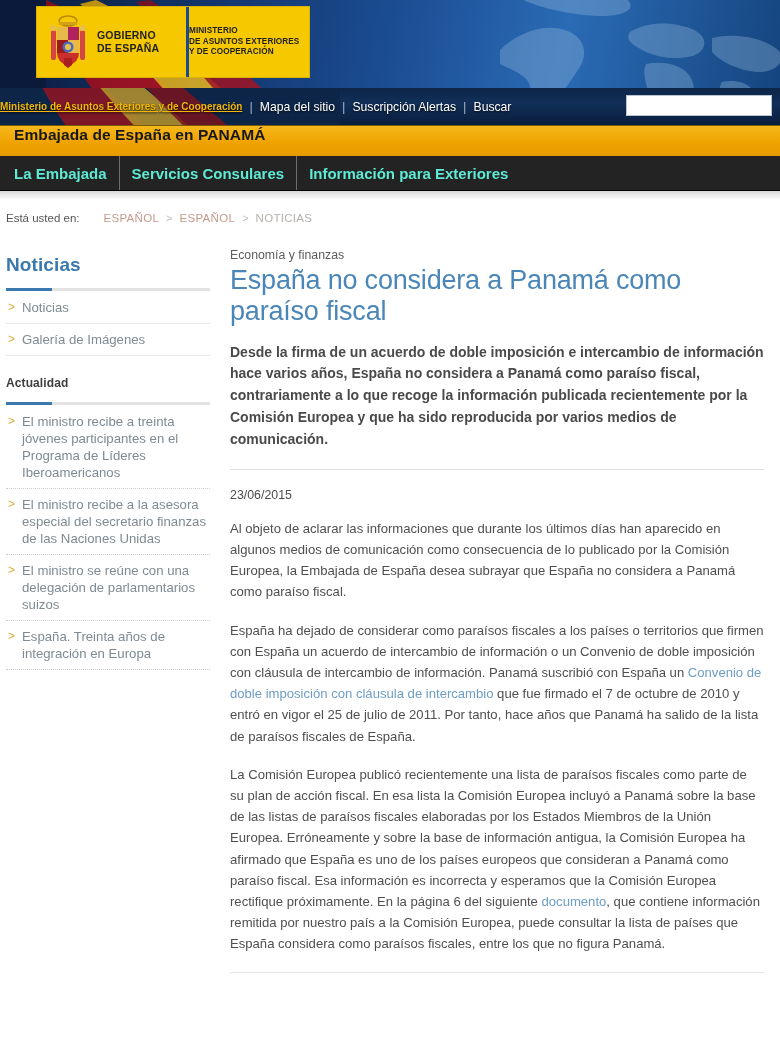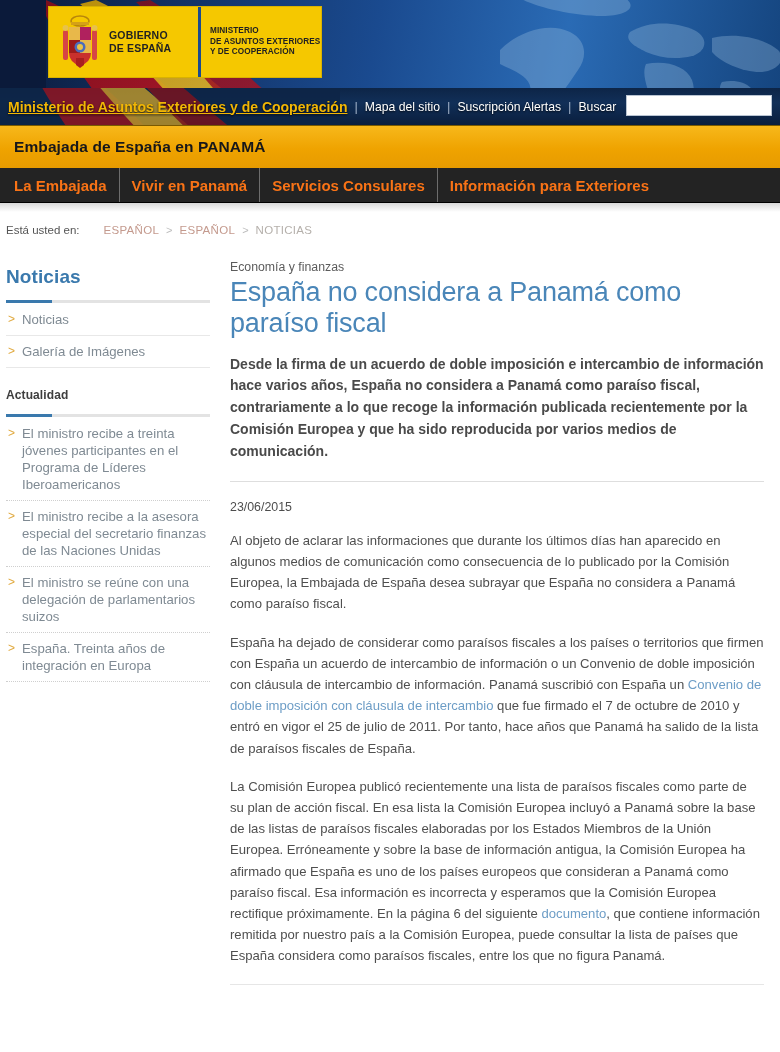--- a/index.html
+++ b/index.html
@@ -25,59 +25,59 @@
     width: 330px; height: 230px;
     opacity: .55;
   }
   
   .flagwave {
     position: absolute; left: 0; top: 0;
     width: 400px; height: 130px;
     opacity: .92;
   }
   .logo-block {
-    position: absolute; left: 48px; top: 6px;
+    position: absolute; left: 36px; top: 6px;
     height: 72px; width: 274px;
     background: #F5C800;
     border: 1px solid #d9b200;
     display: flex; align-items: center;
     z-index: 5;
   }
   .logo-seg1 {
     display: flex; align-items: center; gap: 6px;
     width: 152px; height: 100%;
     border-right: 3px solid #1a4a8f;
     padding-left: 8px;
   }
   .coat { width: 46px; height: 56px; flex: 0 0 46px; }
   .logo-txt1 {
     font-size: 10.5px; font-weight: bold; color: #222; line-height: 1.25;
     letter-spacing: .2px;
   }
-  .logo-seg2 { padding-left: 9px; }
+  .logo-seg2 { }
   .logo-txt2 {
     font-size: 8.2px; font-weight: bold; color: #222; line-height: 1.32;
     letter-spacing: .1px;
   }
 
   
   .utilnav {
     position: relative;
     width: 780px; height: 37px;
     background: linear-gradient(180deg, #0d2547 0%, #112f58 40%, #0a1e3d 100%);
     display: flex; align-items: center;
     overflow: hidden;
   }
   .utilflag {
     position: absolute; left: 0; top: -56px; width: 340px; height: 100px;
     opacity: .85;
   }
   .util-ministry {
-    color: #F2B705; font-size: 14px; font-weight: bold;
-    padding-left: 8px; position: relative; z-index: 3;
+    color: #F2B705; font-size: 10px; font-weight: bold;
+    padding-left: 0; position: relative; z-index: 3;
     text-shadow: 0 1px 2px rgba(0,0,0,.85);
     white-space: nowrap;
   }
   .util-sep {
     color: #c9d6e8; opacity: .75; margin: 0 7px; position: relative; z-index: 3;
     font-size: 13px; font-weight: 300;
   }
   .util-link {
     color: #ffffff; font-size: 12.2px; position: relative; z-index: 3;
     text-decoration: none; white-space: nowrap;
@@ -90,41 +90,41 @@
     z-index: 4;
   }
   .search-box input {
     width: 100%; height: 100%; border: 0; outline: none;
     font-size: 11px; padding: 0 4px; color: #333;
     font-family: "Liberation Sans", sans-serif; background: transparent;
   }
 
   
   .embbar {
-    width: 780px; height: 43px;
+    width: 780px; height: 31px;
     background: linear-gradient(180deg, #F7B81B 0%, #EFA300 55%, #E79B00 100%);
-    display: flex; align-items: center;
+    display: flex; 
     border-top: 1px solid #7a5a00;
   }
   .embbar-title {
     font-size: 15.5px; font-weight: bold; color: #17171a;
     padding-left: 14px; letter-spacing: .1px;
   }
 
   
   .mainnav {
     width: 780px; height: 35px;
     background: #232323;
     display: flex; align-items: stretch;
     border-bottom: 1px solid #000;
   }
   .mainnav-item {
     display: flex; align-items: center;
     padding: 0 12px;
-    color: #f97316; font-size: 15px; font-weight: bold;
+    color: #5eead4; font-size: 15px; font-weight: bold;
     text-decoration: none; white-space: nowrap;
     border-right: 1px solid #6d6d6d;
   }
   .mainnav-item:first-child { padding-left: 14px; }
   .mainnav-item:last-child { border-right: 0; }
 
   .navshadow { width: 780px; height: 9px; background: linear-gradient(180deg, #d8d8d8 0%, #ffffff 100%); }
 
   
   .crumbs {
@@ -275,21 +275,20 @@
     <input type="text" placeholder="" style="">
   </div>
 </div>
 
 <div class="embbar">
   <div class="embbar-title">Embajada de España en PANAMÁ</div>
 </div>
 
 <nav class="mainnav">
   <a class="mainnav-item" href="#">La Embajada</a>
-  <a class="mainnav-item" href="#">Vivir en Panamá</a>
   <a class="mainnav-item" href="#">Servicios Consulares</a>
   <a class="mainnav-item" href="#">Información para Exteriores</a>
 </nav>
 <div class="navshadow"></div>
 
 <div class="crumbs">
   <span class="crumb-lead">Está usted en:</span>
   <a class="crumb-link" href="#">ESPAÑOL</a>
   <span class="crumb-arrow">&gt;</span>
   <a class="crumb-link" href="#">ESPAÑOL</a>

